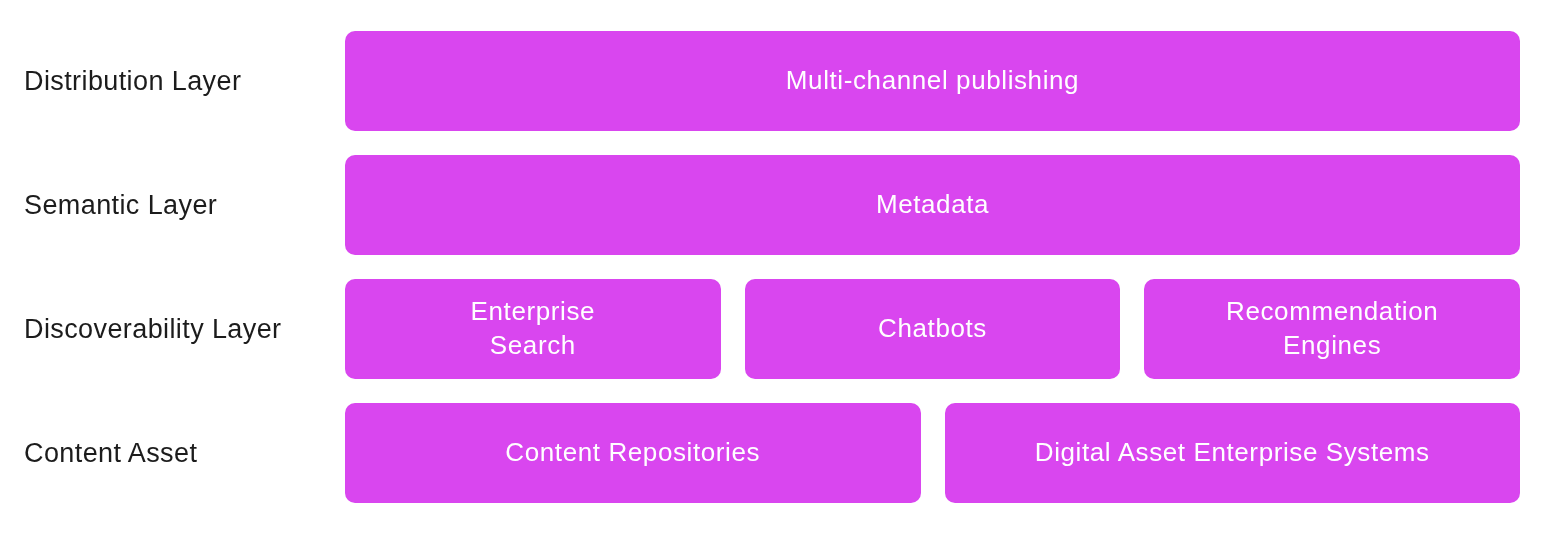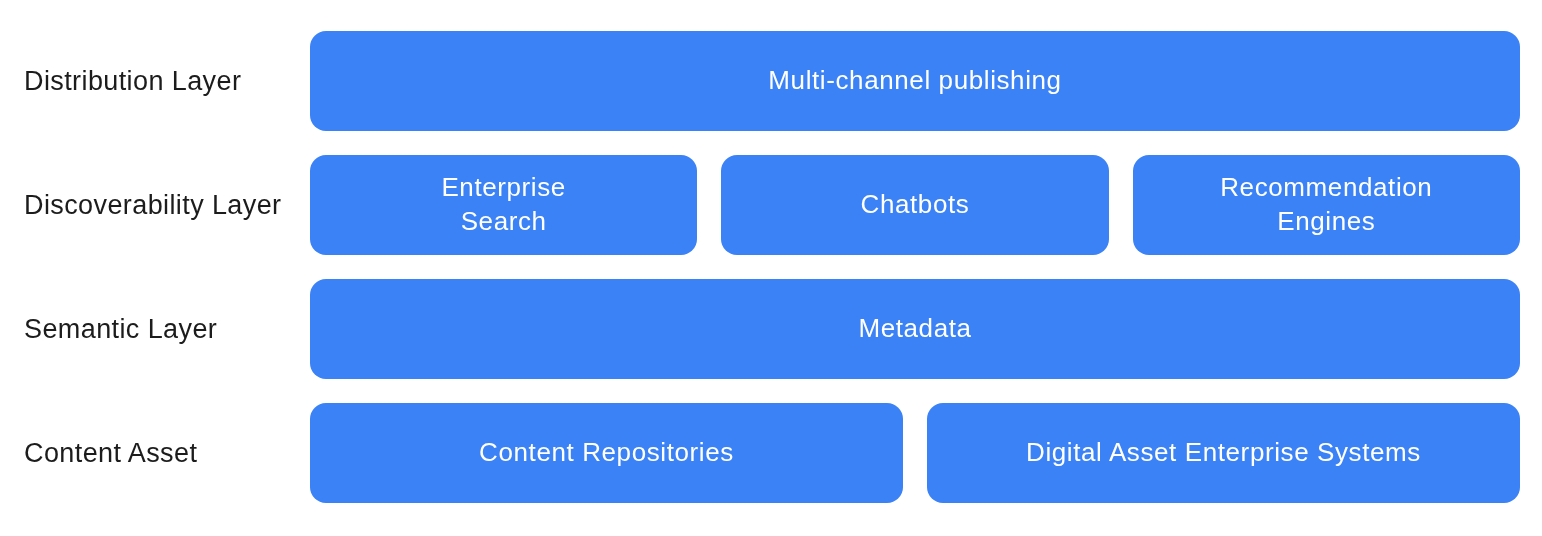--- a/index.html
+++ b/index.html
@@ -17,41 +17,41 @@
     height: 536px;
     padding-top: 31px;
   }
   .row {
     display: flex;
     align-items: stretch;
     height: 100px;
     margin-bottom: 24px;
   }
   .layer-label {
-    width: 310px;
+    width: 345px;
     box-sizing: border-box;
     padding-left: 24px;
     display: flex;
     align-items: center;
     font-size: 27px;
     font-weight: 500;
     letter-spacing: 0.4px;
     color: #1c1c1c;
     white-space: nowrap;
   }
   .boxes {
     flex: 1;
     display: flex;
     gap: 24px;
     margin-right: 22px;
   }
   .box {
     flex: 1;
-    background: #3b82f6;
-    border-radius: 16px;
+    background: #d946ef;
+    border-radius: 10px;
     color: #ffffff;
     display: flex;
     align-items: center;
     justify-content: center;
     text-align: center;
     font-size: 26px;
     font-weight: 400;
     letter-spacing: 0.6px;
     line-height: 1.3;
     white-space: pre-line;
@@ -63,34 +63,34 @@
 <div class="diagram">
 
   <div class="row">
     <div class="layer-label">Distribution Layer</div>
     <div class="boxes">
       <div class="box">Multi-channel publishing</div>
     </div>
   </div>
 
   <div class="row">
+    <div class="layer-label">Semantic Layer</div>
+    <div class="boxes">
+      <div class="box">Metadata</div>
+    </div>
+  </div>
+
+  <div class="row">
     <div class="layer-label">Discoverability Layer</div>
     <div class="boxes">
       <div class="box">Enterprise
 Search</div>
       <div class="box">Chatbots</div>
       <div class="box">Recommendation
 Engines</div>
-    </div>
-  </div>
-
-  <div class="row">
-    <div class="layer-label">Semantic Layer</div>
-    <div class="boxes">
-      <div class="box">Metadata</div>
     </div>
   </div>
 
   <div class="row">
     <div class="layer-label">Content Asset</div>
     <div class="boxes">
       <div class="box">Content Repositories</div>
       <div class="box">Digital Asset Enterprise Systems</div>
     </div>
   </div>

